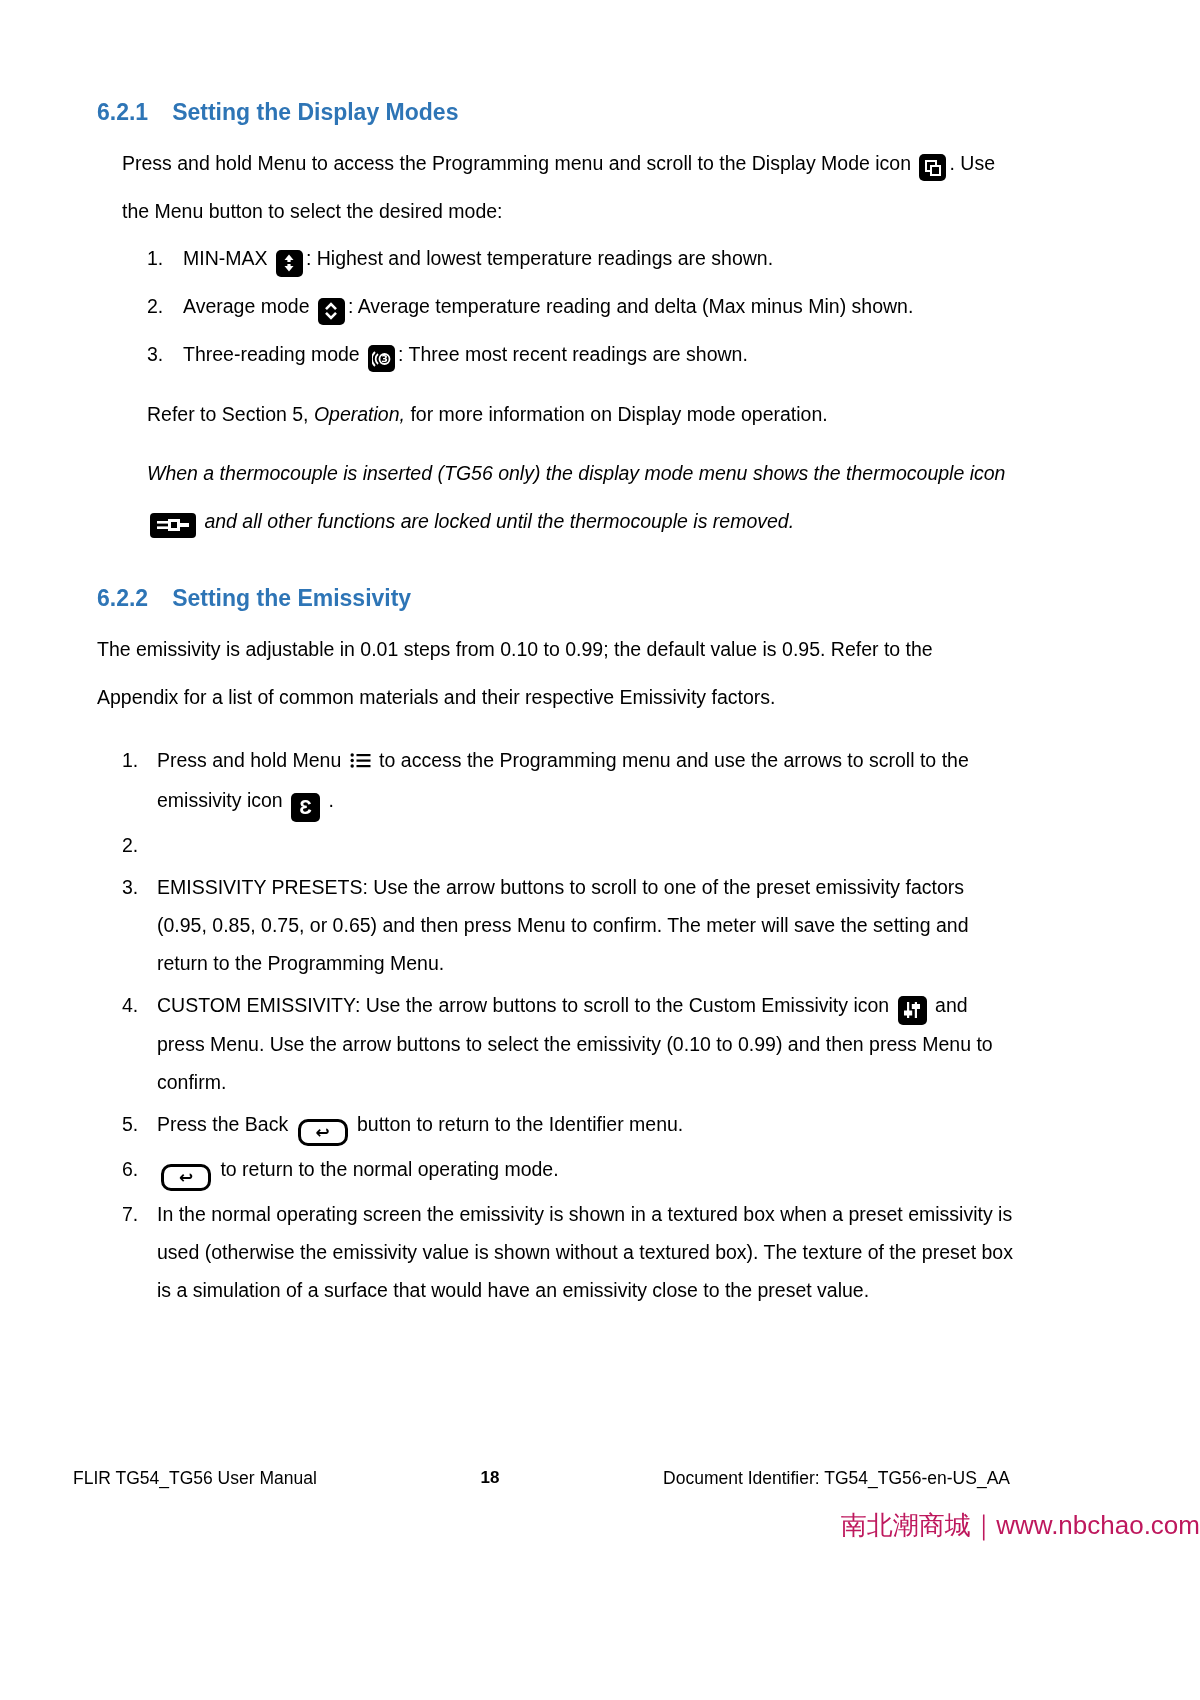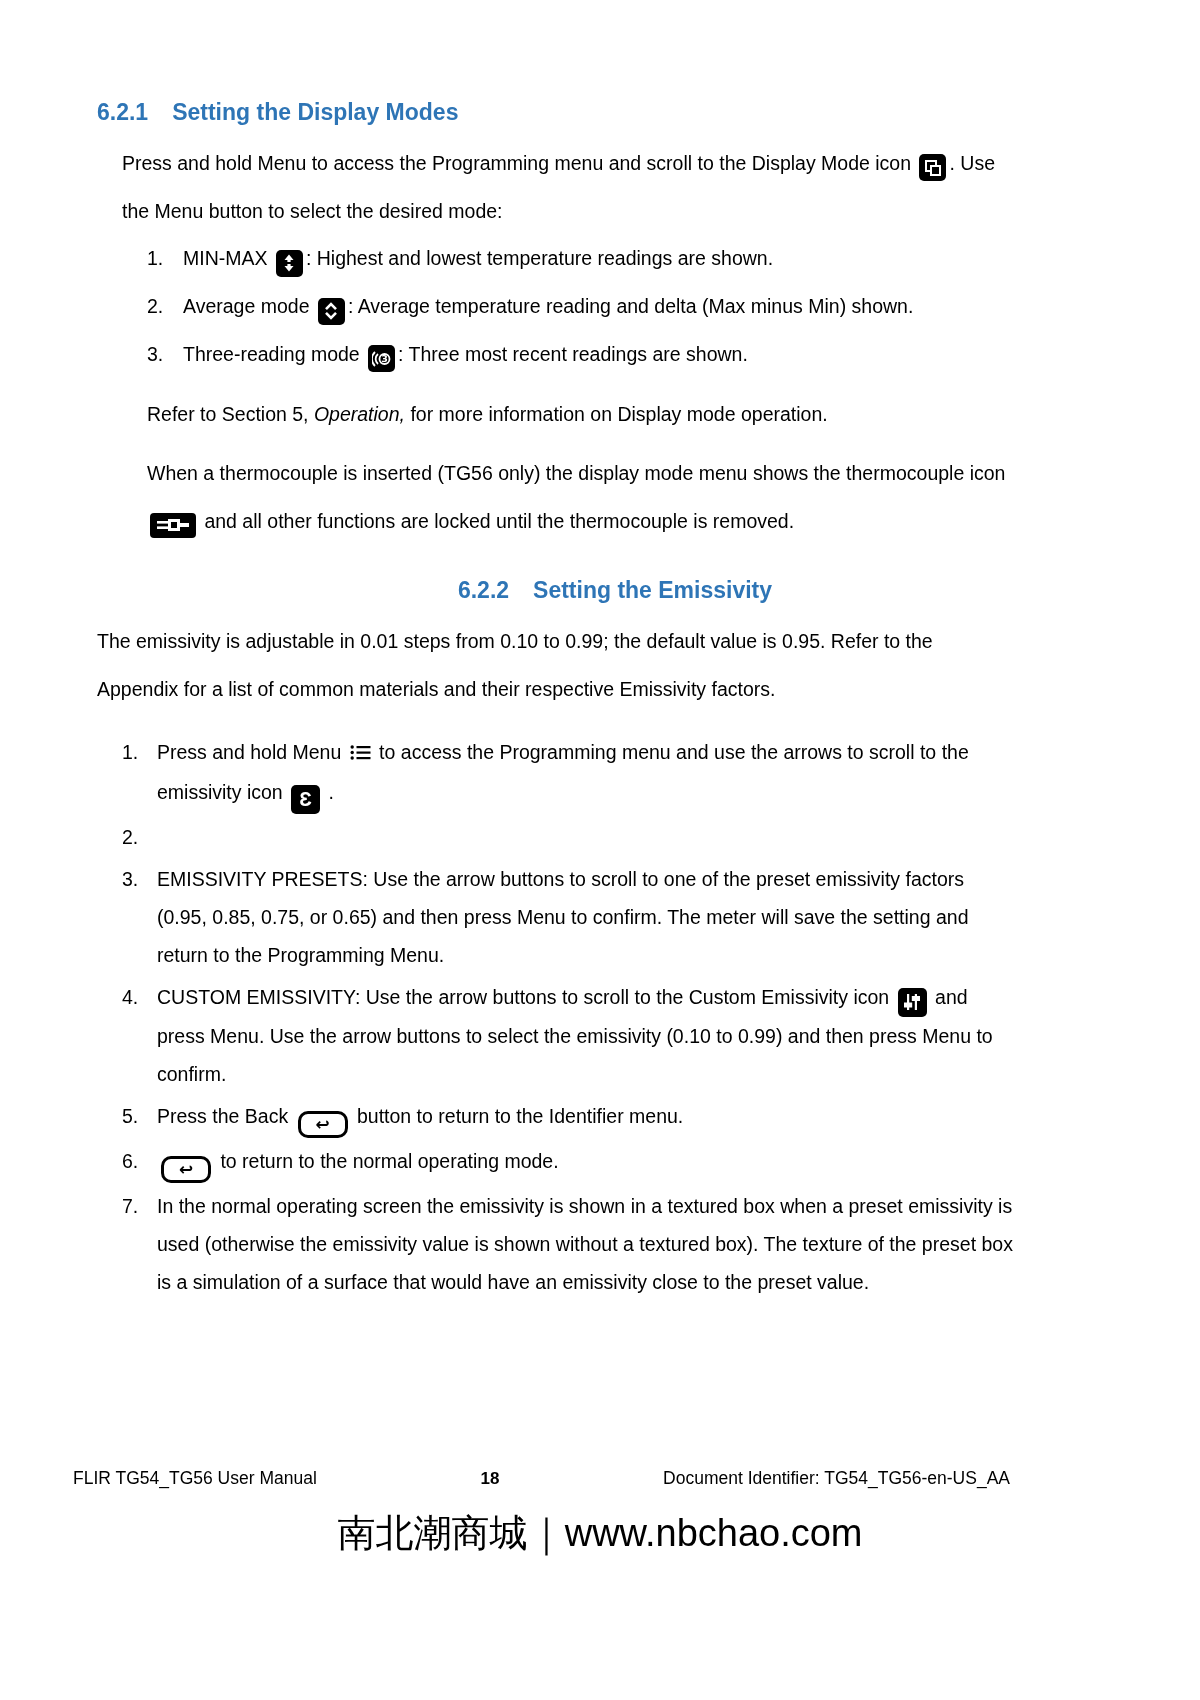--- a/index.html
+++ b/index.html
@@ -16,30 +16,30 @@
   .content { padding: 98px 67px 0 97px; }
 
   .heading {
     color: #2E75B6;
     font-size: 23px;
     font-weight: bold;
     margin: 0;
     line-height: 1.3;
   }
   .heading .h-num { margin-right: 24px; }
-  .h2-gap { margin-top: 30px; text-align: center; }
+  .h2-gap { margin-top: 38px; }
 
   .para {
     font-size: 19.5px;
     line-height: 2.45;
     margin: 12px 0 0 0;
   }
   .sec1-indent1 { margin-left: 25px; max-width: 885px; }
   .sec1-indent2 { margin-left: 50px; }
-  .thermo { max-width: 860px; }
+  .thermo { max-width: 860px; font-style: italic; }
   .sec2-intro { margin-left: 0; max-width: 915px; }
 
   .list1 { margin-left: 50px; }
   .li1 { display: flex; font-size: 19.5px; line-height: 2.45; }
   .li1-num { width: 36px; flex-shrink: 0; }
   .li1-body { flex: 1; }
 
   .list2 { margin-left: 25px; margin-top: 20px; }
   .li2 { display: flex; font-size: 19.5px; line-height: 1.95; margin-bottom: 4px; }
   .li2-num { width: 35px; flex-shrink: 0; }
@@ -80,33 +80,33 @@
   .menu-inline { display: inline-block; vertical-align: -2px; margin: 0 3px; }
   i { font-style: italic; }
 
   .footer {
     position: absolute;
     top: 1468px;
     left: 73px;
     right: 190px;
     display: flex;
     justify-content: space-between;
-    align-items: flex-end;
+    align-items: flex-start;
     font-size: 17.5px;
   }
   .page-num { font-weight: bold; font-size: 17px; }
 
   .watermark {
     position: absolute;
     top: 1508px;
     left: 0;
     width: 100%;
-    text-align: center;
-    font-size: 38px;
-    color: #000000;
+    text-align: right;
+    font-size: 26px;
+    color: #be185d;
   }
 </style>
 </head>
 <body>
 
 <div class="content">
 
   <h2 class="heading">
     <span class="h-num">6.2.1</span><span>Setting the Display Modes</span>
   </h2>

